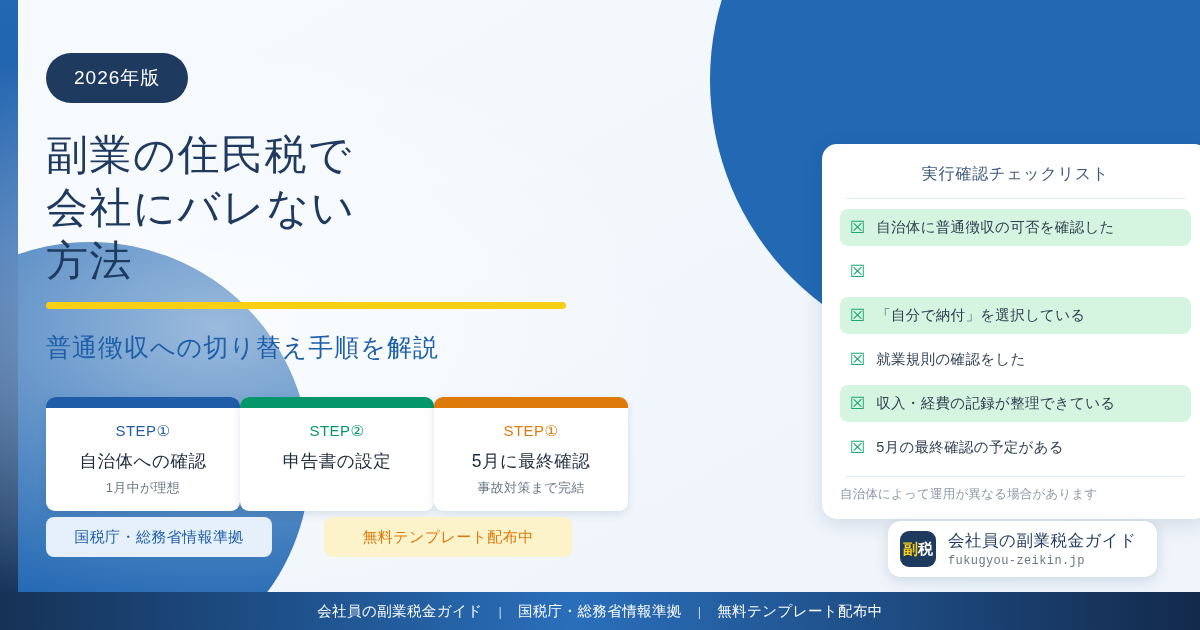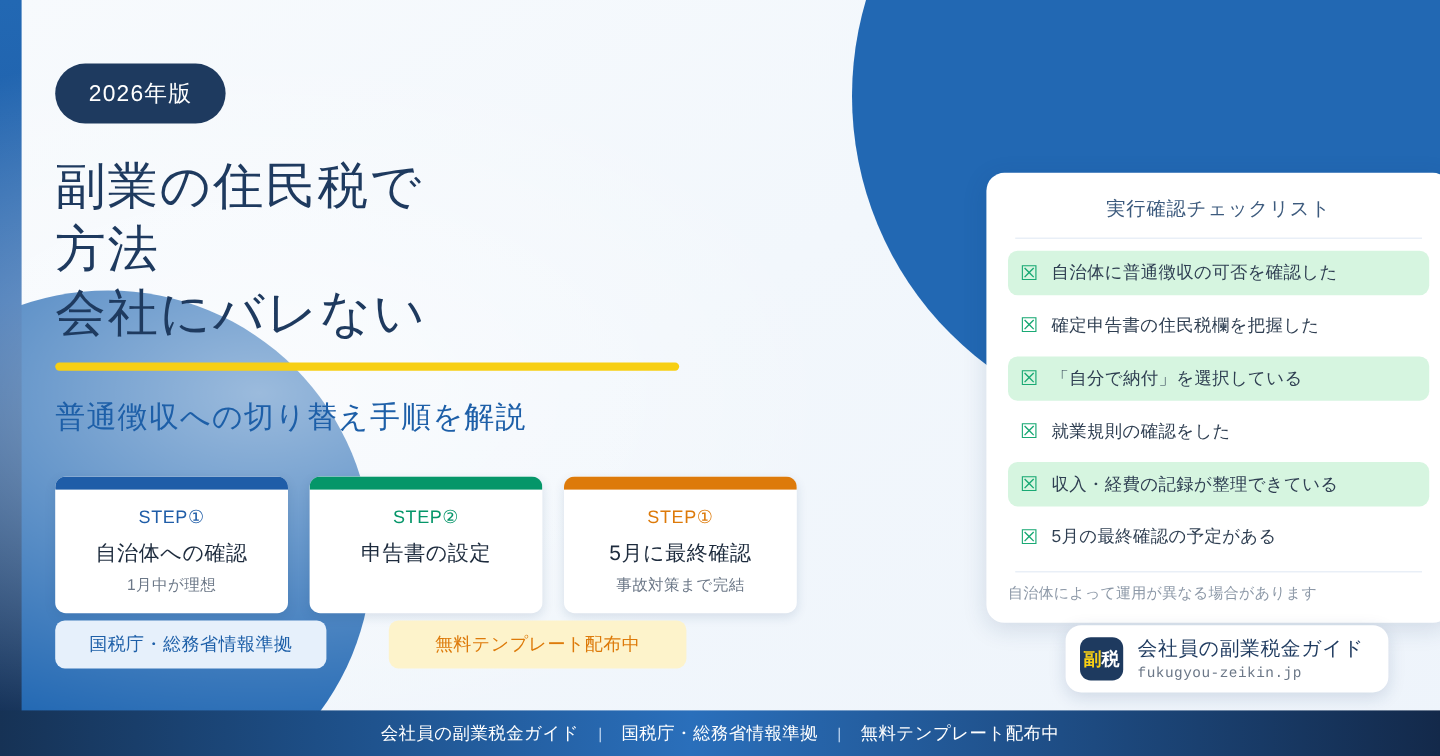--- a/index.html
+++ b/index.html
@@ -72,21 +72,21 @@
     background:#f7cf14;
   }
   .subtitle{
     margin-top:22px;
     color:#1d5fa8; font-size:25px; letter-spacing:1px; font-weight:400;
   }
 
   
   .steps{
     position:absolute; left:46px; top:397px; z-index:20;
-    display:flex; gap:18px;
+    display:flex; 
   }
   .step-card{
     width:194px;
     background:#ffffff;
     border-radius:9px;
     overflow:hidden;
     box-shadow:0 3px 9px rgba(25,60,110,.13);
     text-align:center;
     padding-bottom:14px;
   }
@@ -161,22 +161,22 @@
 
   <div class="bg-circle-tr"></div>
   <div class="bg-circle-bl"></div>
   <div class="bg-left-bar"></div>
   <div class="bg-soft-wash"></div>
 
   <div class="left">
     <div class="year-badge">2026年版</div>
     <div class="headline">
       <div>副業の住民税で</div>
+      <div>会社にバレない</div>
       <div>方法</div>
-      <div>会社にバレない</div>
     </div>
     <div class="rule"></div>
     <div class="subtitle">普通徴収への切り替え手順を解説</div>
   </div>
 
   <div class="steps">
     <div class="step-card">
       <div class="step-top" style="background:#1f5da8"></div>
       <div class="step-no" style="color:#1f5da8">STEP①</div>
       <div class="step-title">自治体への確認</div>
@@ -203,21 +203,20 @@
   <div class="panel">
     <div class="panel-title">実行確認チェックリスト</div>
     <div class="panel-div"></div>
 
     <div class="chk-row alt">
       <span class="chk-box">☒</span>
       <span class="chk-label">自治体に普通徴収の可否を確認した</span>
     </div>
     <div class="chk-row">
       <span class="chk-box">☒</span>
-      <span class="chk-label">確定申告書の住民税欄を把握した</span>
     </div>
     <div class="chk-row alt">
       <span class="chk-box">☒</span>
       <span class="chk-label">「自分で納付」を選択している</span>
     </div>
     <div class="chk-row">
       <span class="chk-box">☒</span>
       <span class="chk-label">就業規則の確認をした</span>
     </div>
     <div class="chk-row alt">

